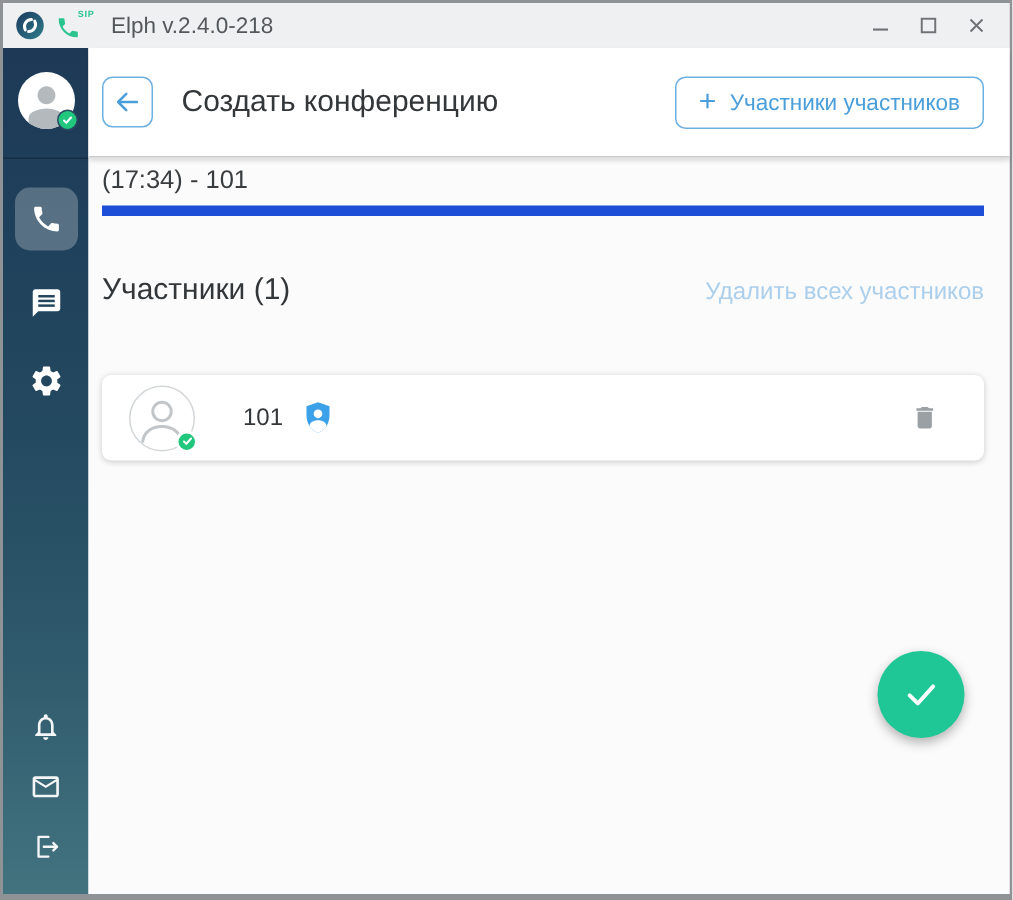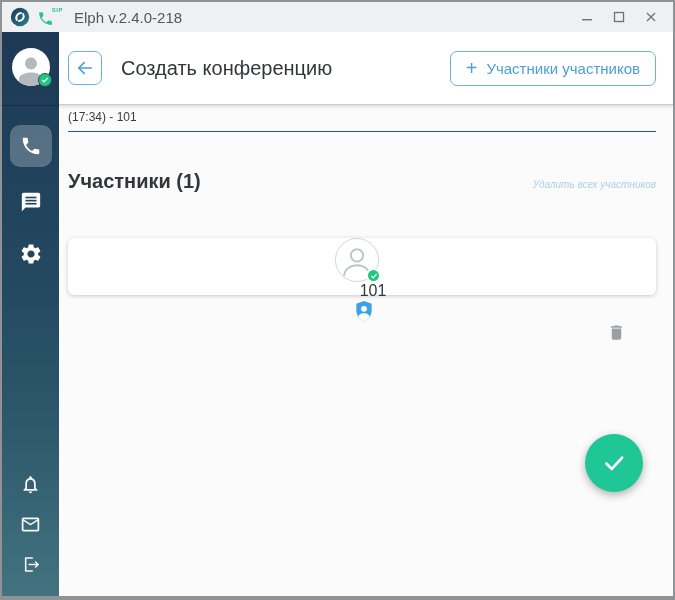--- a/index.html
+++ b/index.html
@@ -43,33 +43,33 @@
   .back-btn { width:34px; height:34px; border:1px solid #6cb0e2; border-radius:7px; background:#fff;
     display:flex; align-items:center; justify-content:center; cursor:pointer; flex:0 0 34px; }
   .page-title { font-size:20px; font-weight:500; color:#33373a; margin-left:19px; white-space:nowrap; }
   .add-btn { margin-left:auto; height:35px; border:1px solid #6cb0e2; border-radius:7px; background:#fff;
     color:#4a9ed9; font-size:15px; padding:0 15px; display:flex; align-items:center; gap:9px; cursor:pointer;
     font-family:"Liberation Sans", sans-serif; }
 
   .content { flex:1; padding:0 17px 0 9px; position:relative; }
 
   .field-label { margin-top:25px; font-size:12px; color:#9b9b9b; }
-  .text-input { display:block; width:100%; border:none; border-bottom:1px solid #1d4ed8; background:transparent;
-    font-size:12px; color:#3a3d3f; padding:3px 0 7px; outline:none; border-radius:0;
+  .text-input { display:block; width:100%; border:none; border-bottom:7px solid #1d4ed8; background:transparent;
+    font-size:17px; color:#3a3d3f; padding:3px 0 7px; outline:none; border-radius:0;
     font-family:"Liberation Sans", sans-serif; }
   .text-input.name { margin-top:2px; }
   .text-input.desc { margin-top:50px; }
   .text-input::placeholder { color:#9e9e9e; opacity:1; }
 
   .participants-row { margin-top:38px; display:flex; align-items:baseline; justify-content:space-between; }
-  .participants-heading { font-size:20px; font-weight:700; color:#33373a; }
-  .remove-all { font-size:10px; font-weight:500; color:#accfec; cursor:pointer; white-space:nowrap;font-style:italic; }
+  .participants-heading { font-size:20px; font-weight:400; color:#33373a; }
+  .remove-all { font-size:16px; font-weight:500; color:#accfec; cursor:pointer; white-space:nowrap; }
 
   .participant-card { margin-top:45px; height:57px; background:#fff; border-radius:6px;
-    box-shadow:0 1px 4px rgba(0,0,0,0.2); display:flex; align-items:center; padding:0 28px 0 18px;flex-direction:column; }
+    box-shadow:0 1px 4px rgba(0,0,0,0.2); display:flex; align-items:center; padding:0 28px 0 18px; }
   .p-avatar { width:44px; height:44px; position:relative; flex:0 0 44px; }
   .p-avatar .circ { width:44px; height:44px; border-radius:50%; background:#fff; border:1px solid #d3d6d8;
     overflow:hidden; display:flex; align-items:flex-end; justify-content:center; }
   .p-avatar .badge { width:15px; height:15px; right:-2px; bottom:-1px; border:2px solid #fff; }
   .p-name { font-size:16px; color:#33373a; margin-left:32px; }
   .p-shield { margin-left:13px; display:flex; align-items:center; }
   .trash-btn { margin-left:auto; width:24px; height:24px; display:flex; align-items:center;
     justify-content:center; cursor:pointer; }
 
   .fab { position:absolute; top:402px; right:30px; width:58px; height:58px; border-radius:50%;

